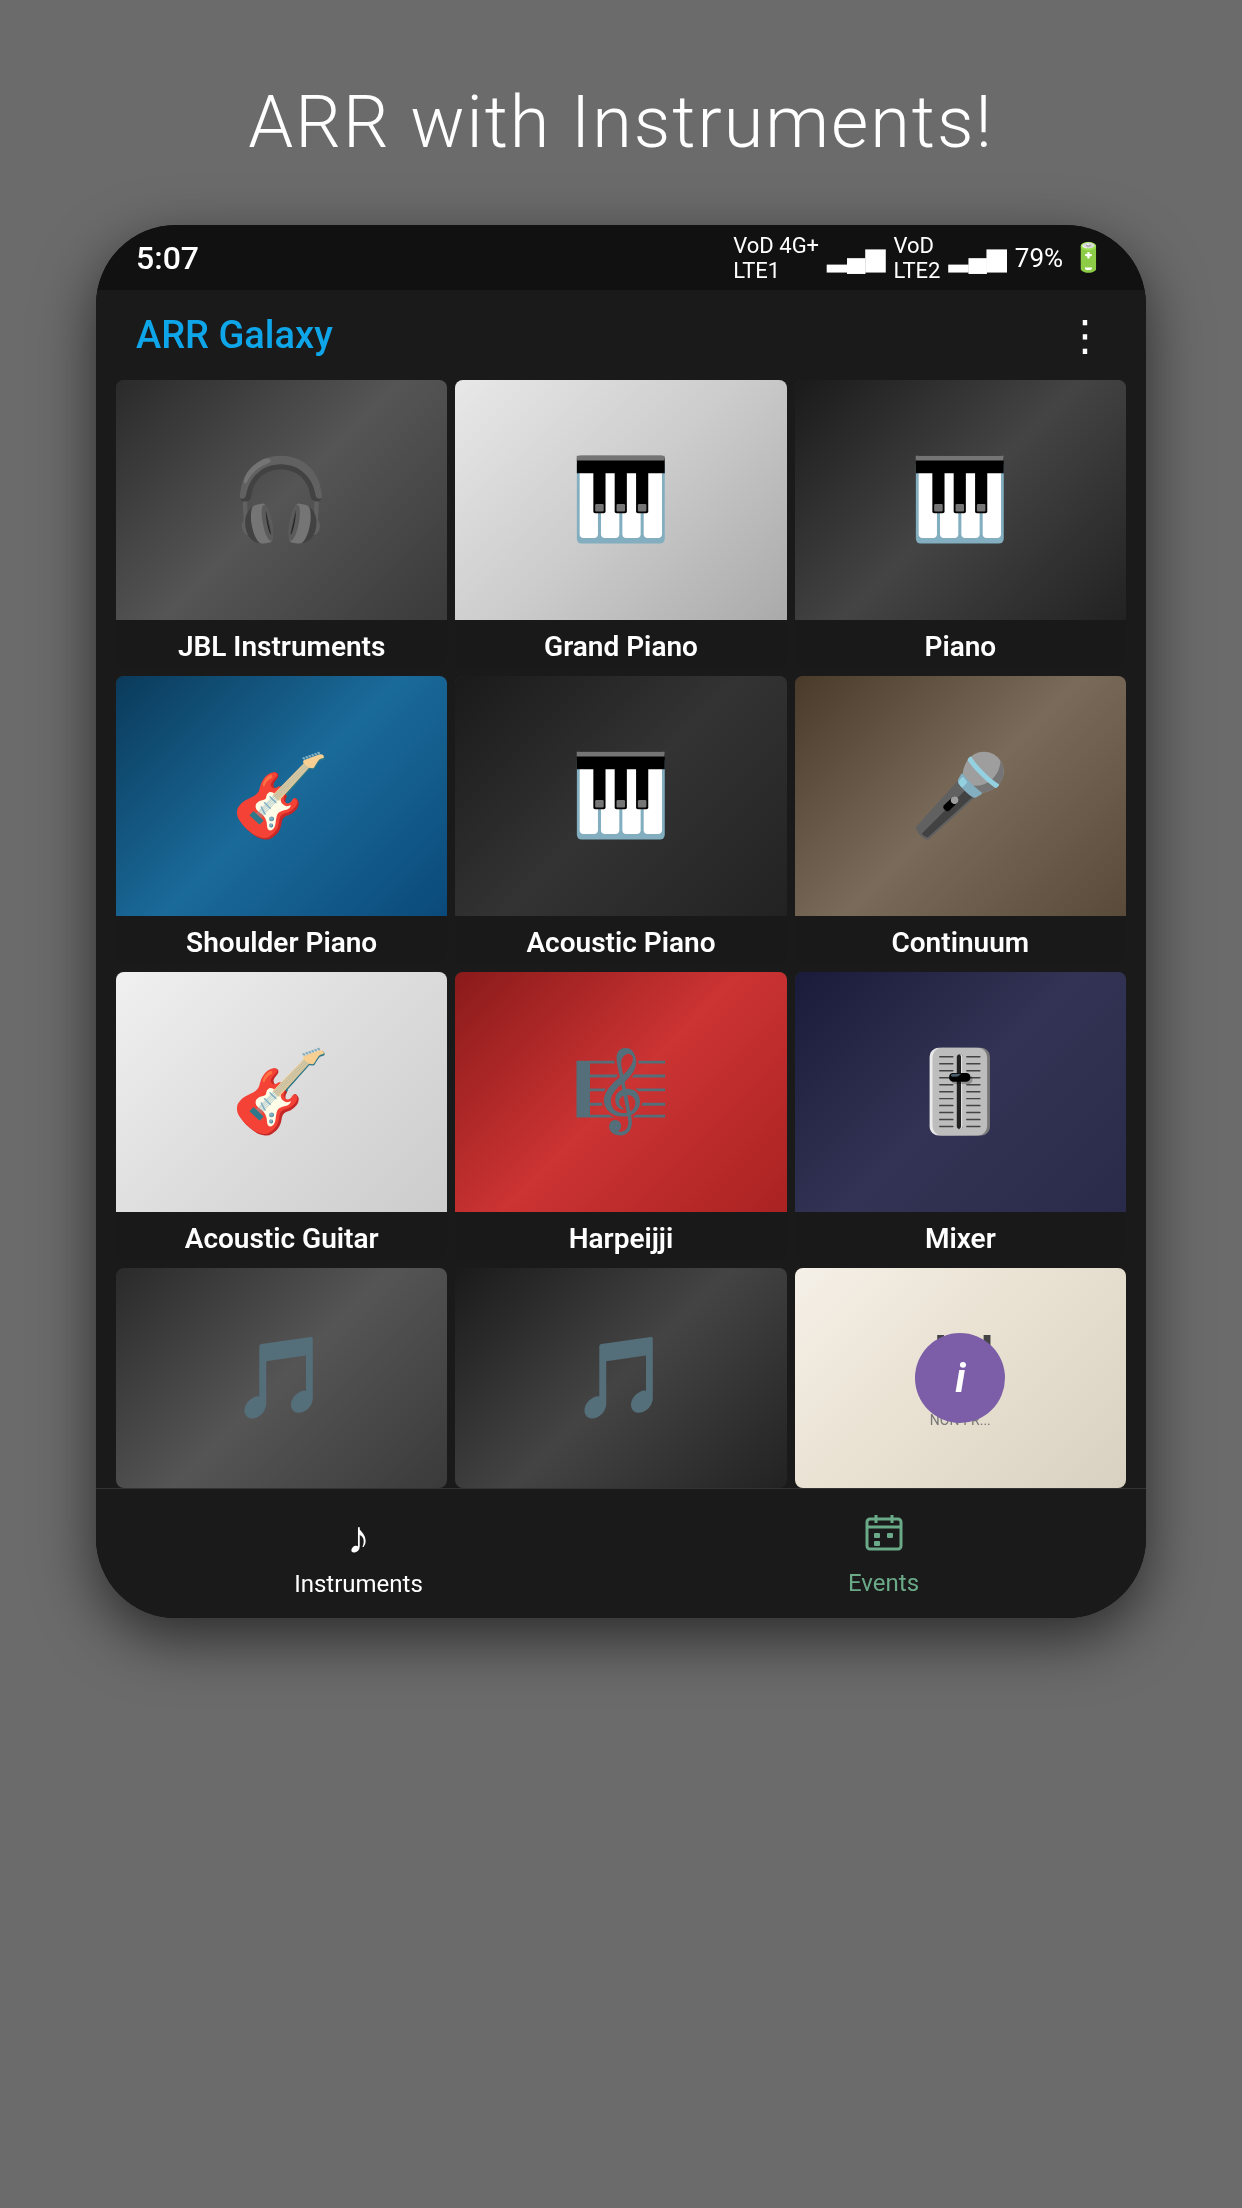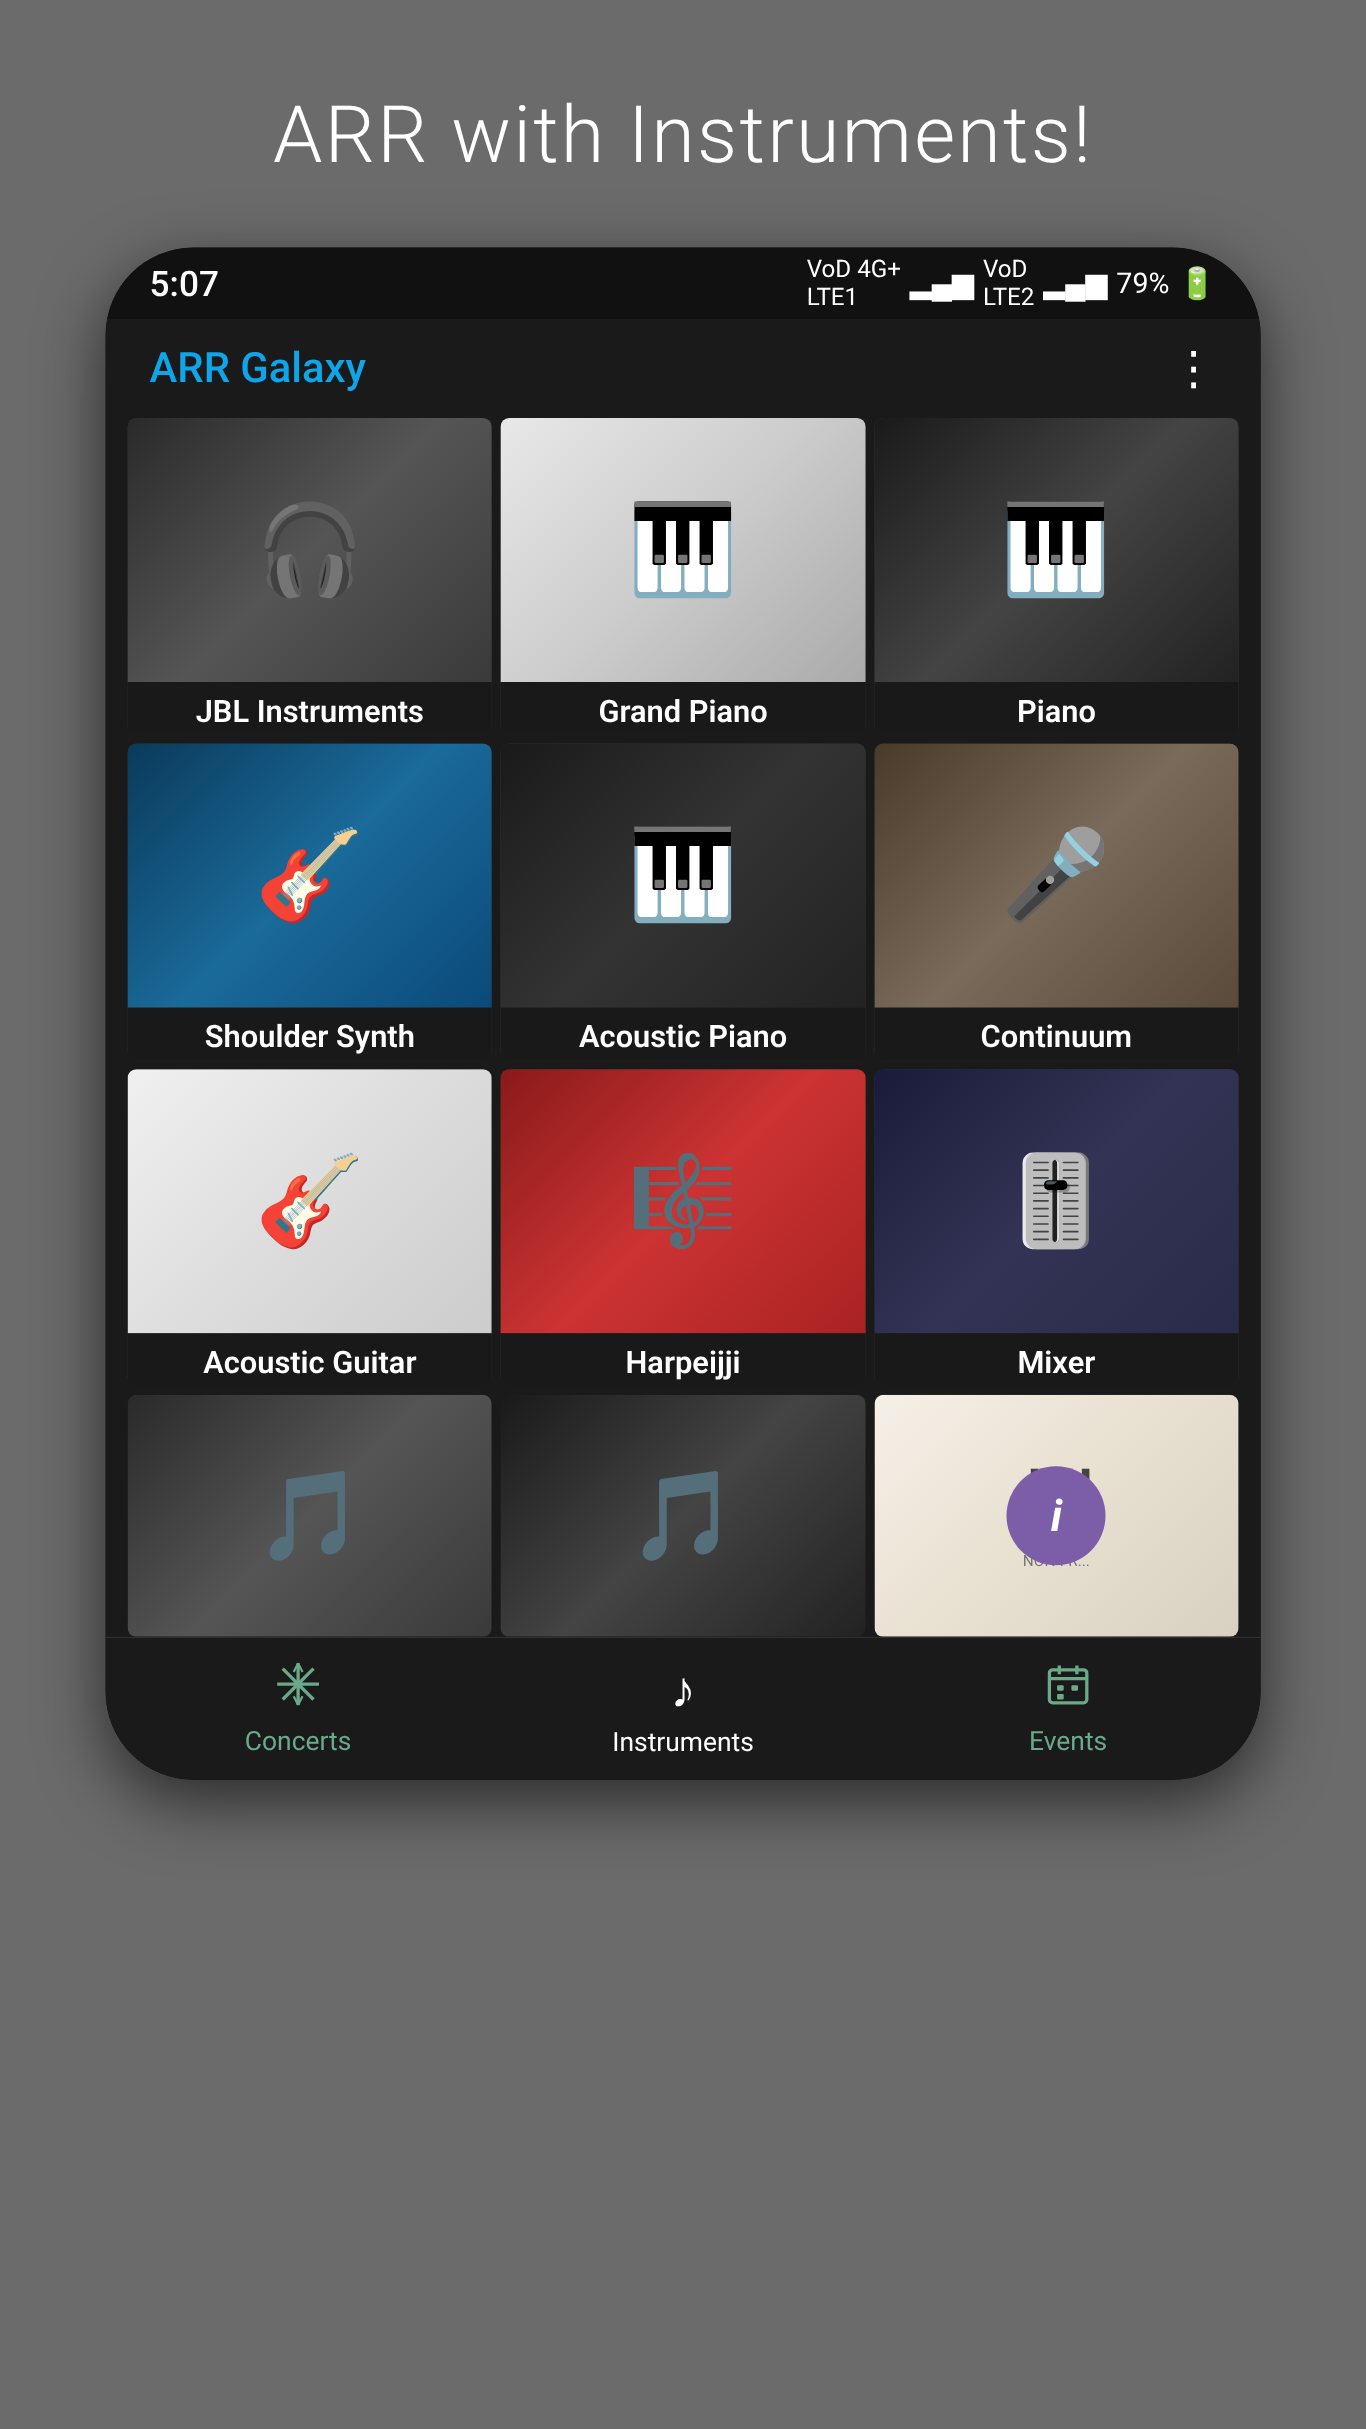--- a/index.html
+++ b/index.html
@@ -265,21 +265,21 @@
         <div class="img-placeholder img-piano2">
           <span style="font-size:80px; color:#ccc;">🎹</span>
         </div>
         <div class="grid-item-label">Piano</div>
       </div>
 
       <div class="grid-item">
         <div class="img-placeholder img-synth">
           <span style="font-size:80px;">🎸</span>
         </div>
-        <div class="grid-item-label">Shoulder Synth</div>
+        <div class="grid-item-label">Shoulder Piano</div>
       </div>
 
       <div class="grid-item">
         <div class="img-placeholder img-acoustic-piano">
           <span style="font-size:80px; color:#ccc;">🎹</span>
         </div>
         <div class="grid-item-label">Acoustic Piano</div>
       </div>
 
       <div class="grid-item">
@@ -332,36 +332,20 @@
         <div class="info-overlay">
           <span style="font-size:40px; font-weight:bold; font-style:italic;">i</span>
         </div>
       </div>
 
     </div>
   </div>
 
   <div class="bottom-nav">
 
-    <div class="nav-item">
-      <span class="nav-icon">
-        
-        <svg width="42" height="42" viewBox="0 0 42 42" fill="none">
-          <line x1="21" y1="2" x2="21" y2="40" stroke="#6aaa88" stroke-width="3"></line>
-          <line x1="2" y1="21" x2="40" y2="21" stroke="#6aaa88" stroke-width="3"></line>
-          <line x1="7" y1="7" x2="35" y2="35" stroke="#6aaa88" stroke-width="3"></line>
-          <line x1="35" y1="7" x2="7" y2="35" stroke="#6aaa88" stroke-width="3"></line>
-          <line x1="21" y1="2" x2="25" y2="10" stroke="#6aaa88" stroke-width="2"></line>
-          <line x1="21" y1="2" x2="17" y2="10" stroke="#6aaa88" stroke-width="2"></line>
-          <line x1="21" y1="40" x2="25" y2="32" stroke="#6aaa88" stroke-width="2"></line>
-          <line x1="21" y1="40" x2="17" y2="32" stroke="#6aaa88" stroke-width="2"></line>
-        </svg>
-      </span>
-      <span class="nav-label">Concerts</span>
-    </div>
 
     <div class="nav-item">
       <span class="nav-icon active" style="font-size:46px; color:white;">♪</span>
       <span class="nav-label active">Instruments</span>
     </div>
 
     <div class="nav-item">
       <span class="nav-icon">
         <svg width="42" height="42" viewBox="0 0 42 42" fill="none">
           <rect x="4" y="8" width="34" height="30" rx="3" stroke="#6aaa88" stroke-width="3" fill="none"></rect>

